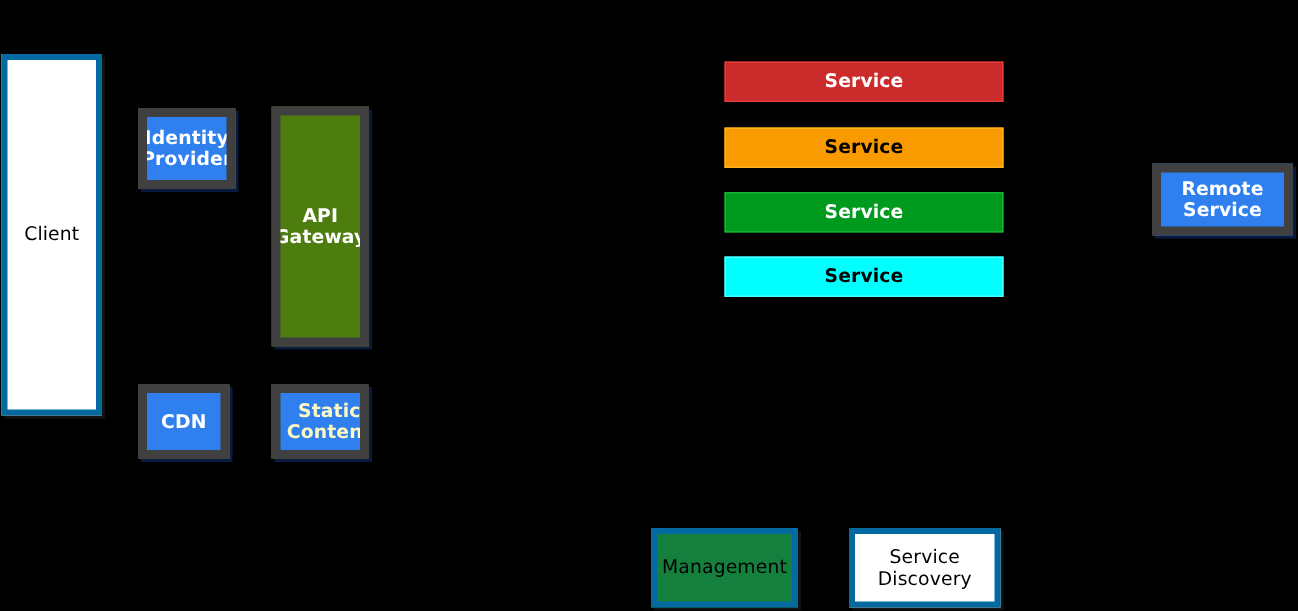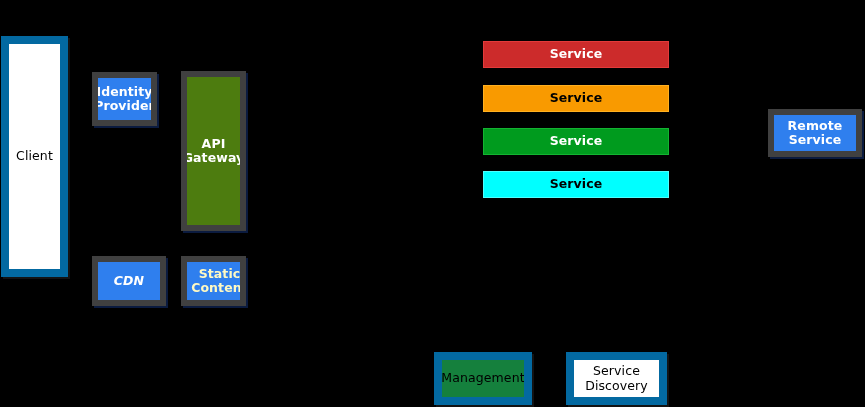--- a/index.html
+++ b/index.html
@@ -25,21 +25,21 @@
     line-height: 1.15;
     font-size: 12.5px;
     letter-spacing: 0.1px;
     white-space: pre-line;
     overflow: hidden;
   }
   
   .node.plain {
     background: #FFFFFF;
     color: #000000;
-    border: 8px solid #0369a1;
+    border: 4px solid #0369a1;
     box-shadow: 2px 2px 0 rgba(20,20,20,0.95);
   }
   
   .node.blue {
     background: #2F7FEE;
     color: #FFFFFF;
     border: 6px solid #404040;
     box-shadow: 2px 2px 0 rgba(12,30,70,0.9);
     font-weight: 600;
     margin-top: 32px;
@@ -61,21 +61,21 @@
 </style>
 </head>
 <body>
 
 <div id="canvas" style="width: 865px; height: 407px; background: rgb(0, 0, 0);">
     <div class="node plain" style="left: 1px; top: 36px; width: 67px; height: 241px; background: rgb(255, 255, 255); color: rgb(0, 0, 0);"><span class="label">Client</span></div>
     <div class="node blue" style="left: 92px; top: 40px; width: 65px; height: 54px; background: rgb(47, 127, 238); color: rgb(255, 255, 255);"><span class="label">Identity
 Provider</span></div>
     <div class="node blue" style="left: 181px; top: 39px; width: 65px; height: 160px; background: #4d7c0f; color: rgb(255, 255, 255);"><span class="label">API
 Gateway</span></div>
-    <div class="node blue" style="left: 92px; top: 224px; width: 74px; height: 50px; background: rgb(47, 127, 238); color: rgb(255, 255, 255); font-style: italic;"><span class="label">CDN</span></div>
+    <div class="node blue" style="left: 92px; top: 224px; width: 61px; height: 50px; background: rgb(47, 127, 238); color: rgb(255, 255, 255);"><span class="label">CDN</span></div>
     <div class="node blue" style="left: 181px; top: 224px; width: 65px; height: 50px; background: rgb(47, 127, 238); color: #fef9c3; padding-left: 12px;"><span class="label">Static
 Content</span></div>
     <div class="node svc light-text" style="left: 483px; top: 41px; width: 186px; height: 27px; background: rgb(204, 43, 43); color: rgb(255, 255, 255); border-color: rgb(226, 59, 59);"><span class="label">Service</span></div>
     <div class="node svc dark-text" style="left: 483px; top: 85px; width: 186px; height: 27px; background: rgb(249, 154, 0); color: rgb(0, 0, 0); border-color: rgb(255, 176, 32);"><span class="label">Service</span></div>
     <div class="node svc light-text" style="left: 483px; top: 128px; width: 186px; height: 27px; background: rgb(0, 155, 30); color: rgb(255, 255, 255); border-color: rgb(19, 180, 49);"><span class="label">Service</span></div>
     <div class="node svc dark-text" style="left: 483px; top: 171px; width: 186px; height: 27px; background: rgb(0, 255, 255); color: rgb(0, 0, 0); border-color: rgb(77, 255, 255);"><span class="label">Service</span></div>
     <div class="node blue" style="left: 768px; top: 77px; width: 94px; height: 48px; background: rgb(47, 127, 238); color: #ffffff;"><span class="label">Remote
 Service</span></div>
     <div class="node plain" style="left: 434px; top: 352px; width: 98px; height: 53px; background: #15803d; color: rgb(0, 0, 0);"><span class="label">Management</span></div>
     <div class="node plain" style="left: 566px; top: 352px; width: 101px; height: 53px; background: rgb(255, 255, 255); color: rgb(0, 0, 0);"><span class="label">Service

